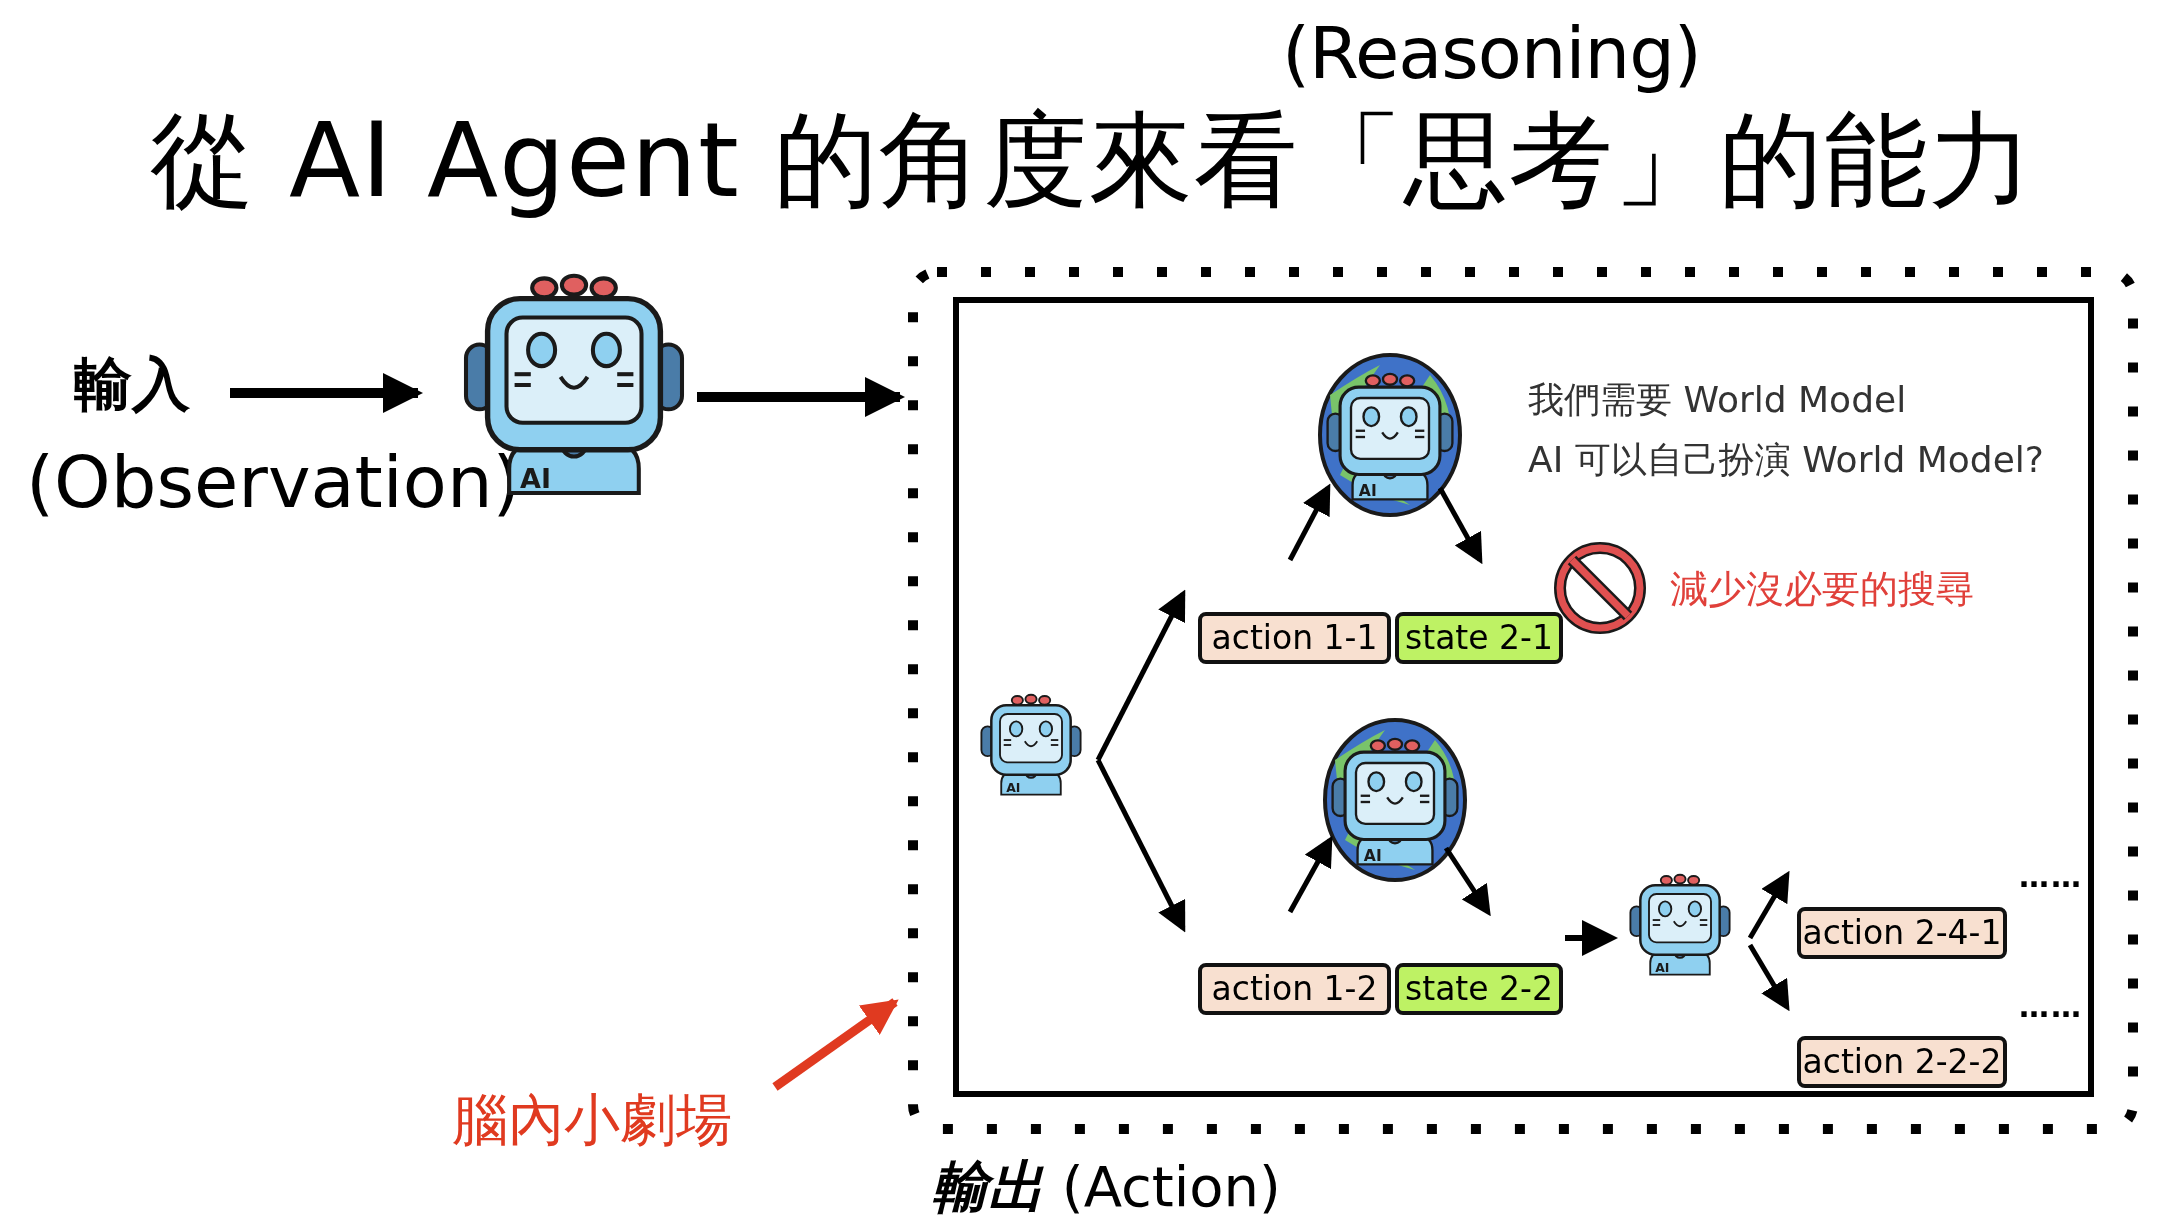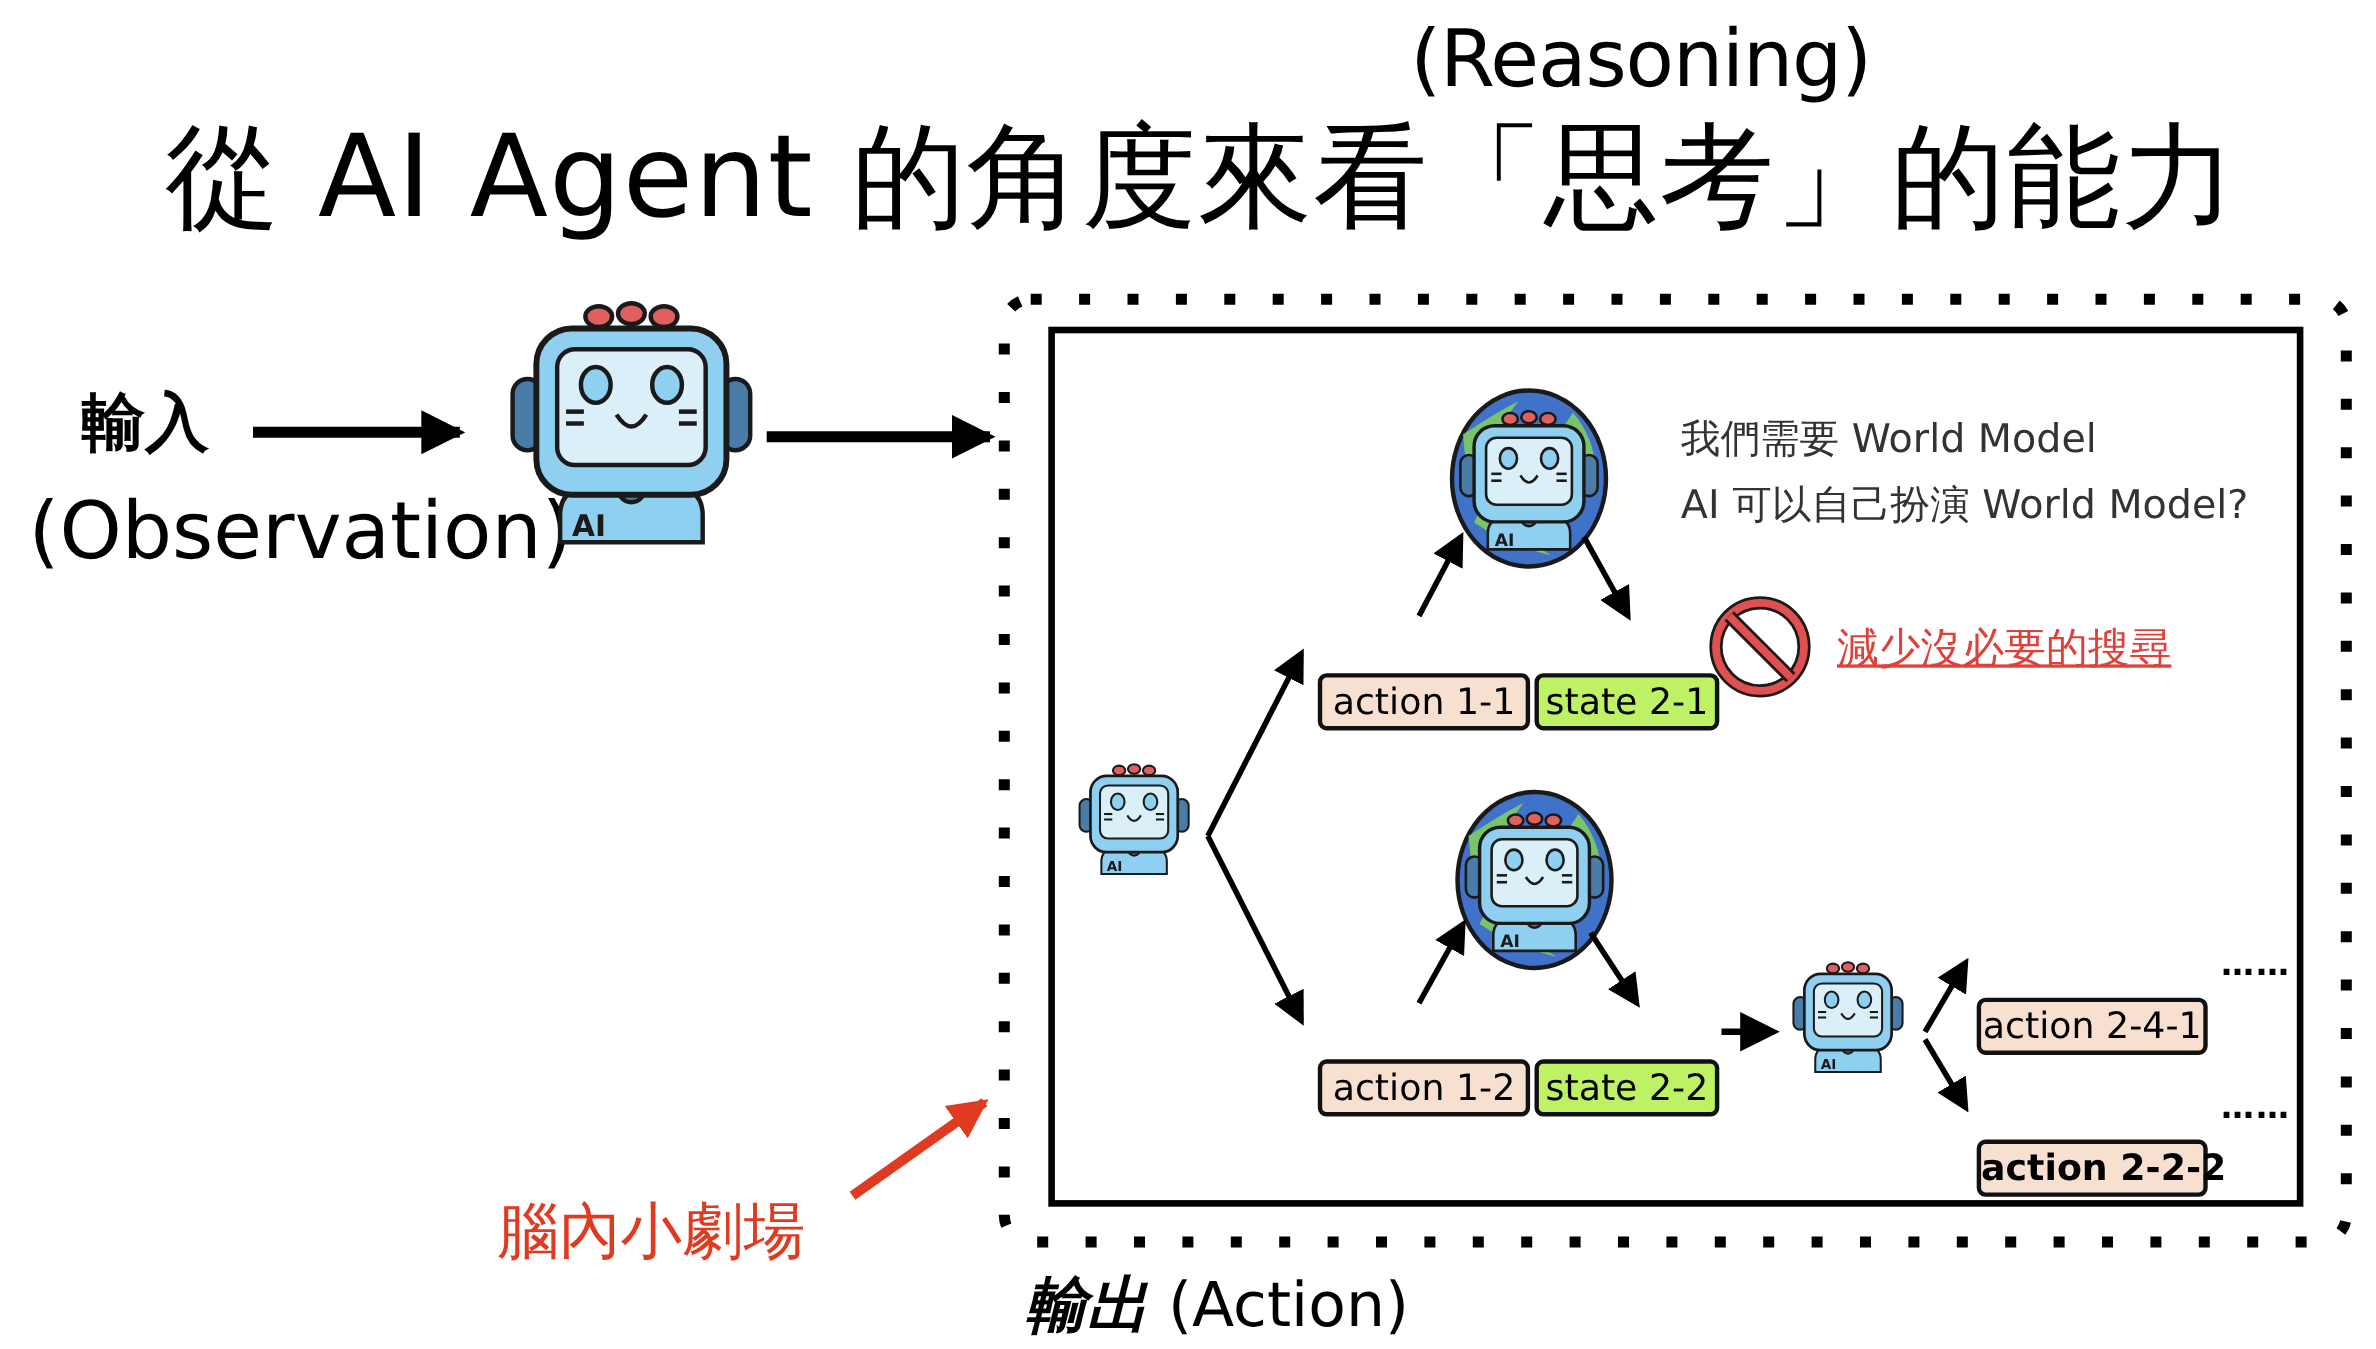--- a/index.html
+++ b/index.html
@@ -12,21 +12,21 @@
   #observation-label { left:26px; top:450px; font-size:72px; line-height:64px; white-space:nowrap; }
   #output-label { left:932px; top:1155px; font-size:56px; line-height:64px; white-space:nowrap; }
   #output-label .zh { font-weight:bold;font-style:italic; }
   #theater-label { left:452px; top:1088px; font-size:56px; line-height:64px; color:#e03a20; white-space:nowrap; }
   .box { position:absolute; height:44px; border:4px solid #111; border-radius:8px;
          font-size:33px; line-height:44px; text-align:center; white-space:nowrap;
          font-family:"DejaVu Sans", sans-serif;margin-top:48px; }
   .action { background:#f8e0d0; }
   .state { background:#bef264; }
   .note { position:absolute; font-size:36px; line-height:44px; color:#333; white-space:nowrap; }
-  #avoid-label { position:absolute; left:1670px; top:565px; font-size:38px; line-height:48px; color:#e0403a; white-space:nowrap;text-decoration:underline; }
+  #avoid-label { position:absolute; left:1670px; top:565px; font-size:38px; line-height:48px; color:#e0403a; white-space:nowrap; }
   .dots { position:absolute; font-size:30px; letter-spacing:2px; line-height:30px; font-weight:bold; }
   svg { position:absolute; left:0; top:0; }
 </style>
 </head>
 <body>
 
 <div id="subtitle" class="abs">(Reasoning)</div>
 <div id="title" class="abs">從 AI Agent 的角度來看「思考」的能力</div>
 
 <div id="input-label" class="abs">輸入</div>
@@ -129,21 +129,21 @@
   <line x1="1750" y1="945" x2="1787" y2="1007" stroke="#000" stroke-width="5" marker-end="url(#ah)"></line>
 
   <line x1="775" y1="1087" x2="895" y2="1002" stroke="#e03a20" stroke-width="9" marker-end="url(#ahRed)"></line>
 </svg>
 
 <div class="box action" style="left:1198px; top:564px; width:185px;">action 1-1</div>
 <div class="box state" style="left:1395px; top:564px; width:160px;">state 2-1</div>
 <div class="box action" style="left:1198px; top:915px; width:185px;">action 1-2</div>
 <div class="box state" style="left:1395px; top:915px; width:160px;">state 2-2</div>
 <div class="box action" style="left:1797px; top:859px; width:202px;">action 2-4-1</div>
-<div class="box action" style="left:1797px; top:988px; width:202px;font-weight:bold;">action 2-2-2</div>
+<div class="box action" style="left:1797px; top:988px; width:202px;">action 2-2-2</div>
 <div class="dots" style="left:2019px; top:862px;">……</div>
 <div class="dots" style="left:2019px; top:992px;">……</div>
 
 <div class="note" style="left:1528px; top:378px;">我們需要 World Model</div>
 <div class="note" style="left:1528px; top:438px;">AI 可以自己扮演 World Model?</div>
 <div id="avoid-label">減少沒必要的搜尋</div>
 
 <div id="theater-label" class="abs">腦內小劇場</div>
 <div id="output-label" class="abs">
   <span class="zh">輸出</span>

